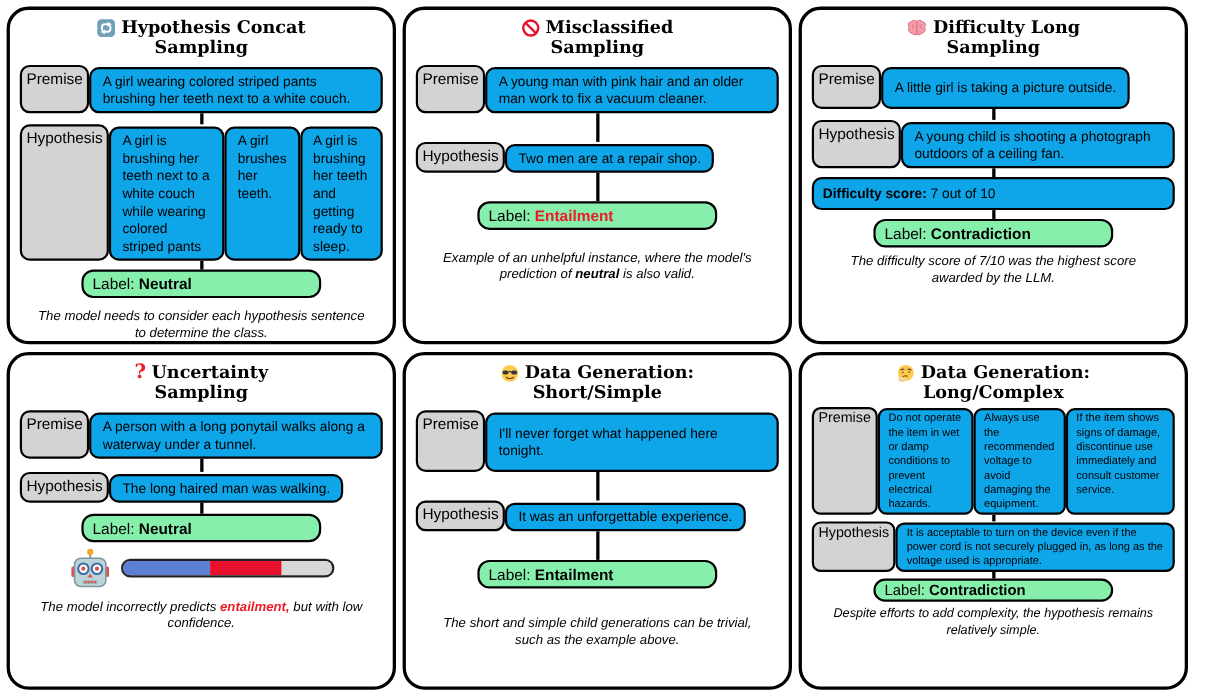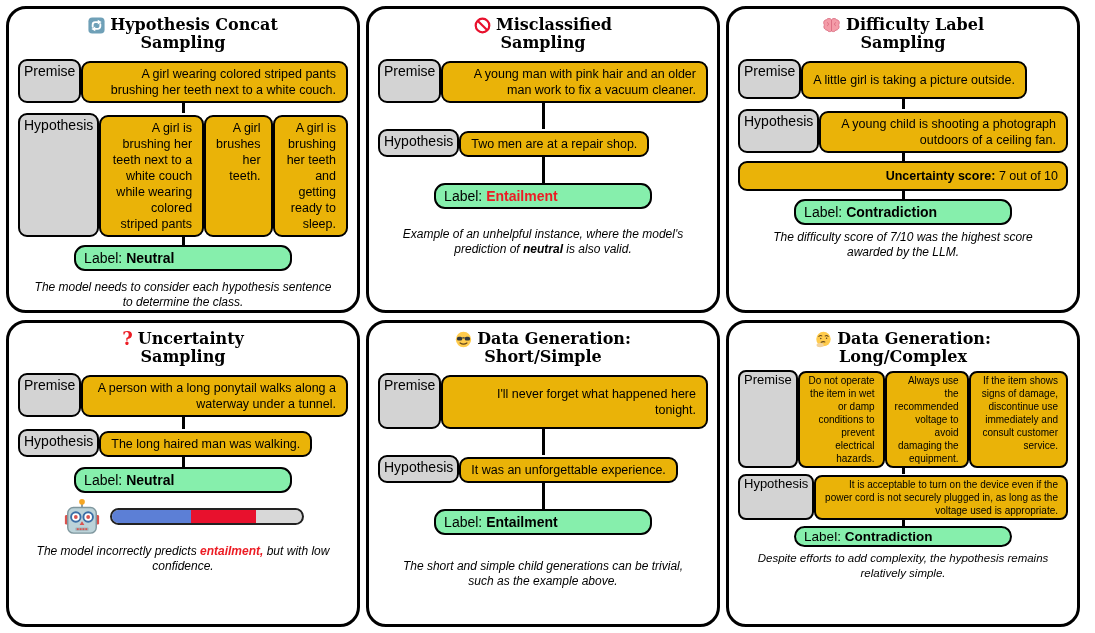--- a/index.html
+++ b/index.html
@@ -9,21 +9,21 @@
   .panel{border:3px solid #000;border-radius:20px;background:#fff;
     box-sizing:border-box;padding:5px 9px 4px;display:flex;flex-direction:column;align-items:center;overflow:hidden;}
   .title{font-family:"DejaVu Serif",serif;font-weight:bold;font-size:16px;line-height:1.15;
     text-align:center;margin:2px 0 6px;}
   .tline1{display:flex;align-items:center;justify-content:center;gap:5px;}
   .icon{display:inline-flex;align-items:center;}
   .stack{width:100%;display:flex;flex-direction:row;align-items:stretch;}
   .stack>*+*{margin-top:2px;}
   .hdr{background:#d3d3d3;border:2px solid #000;border-radius:9px;text-align:center;
     font-size:14px;padding:2px 4px;}
-  .txt{background:#eab308;border:2px solid #000;border-radius:9px;text-align:right;
+  .txt{background:#0ea5e9;border:2px solid #000;border-radius:9px;text-align:left;
     font-size:12.5px;line-height:1.28;padding:3px 10px;}
   .pad-tall{padding-top:9px;padding-bottom:9px;}
   .conn{width:3px;background:#000;flex:0 0 auto;}
   .h8{height:8px;} .h10{height:10px;} .h12{height:12px;} .h26{height:26px;}
   .label-pill{background:#86efac;border:2.5px solid #000;border-radius:11px;
     width:66%;box-sizing:border-box;text-align:left;font-size:14px;padding:3px 8px;}
   .note{font-style:italic;font-size:12px;line-height:1.3;text-align:center;margin-top:9px;max-width:92%;}
   .red{color:#ec1c24;}
   b{font-weight:bold;}
   
@@ -113,35 +113,35 @@
 
   <div class="panel p3">
     <div class="title">
       <span class="tline1">
         <span class="icon">
           <svg width="19" height="16" viewBox="0 0 22 18">
               <path d="M3 9 C1 7 2 3 5 3 C6 1 10 1 11 3 C12 1 16 1 17 3 C20 3 21 7 19 9 C21 11 19 15 16 15 C15 17 12 17 11 16 C10 17 7 17 6 15 C3 15 1 11 3 9 Z" fill="#f49ca8" stroke="#d96a7e" stroke-width="1"></path>
               <path d="M11 3 V16 M6 6 C8 7 8 9 6 10 M16 6 C14 7 14 9 16 10" stroke="#d96a7e" stroke-width="1" fill="none"></path>
             </svg>
         </span>
-        <span>Difficulty Label</span>
+        <span>Difficulty Long</span>
       </span>
       <span>Sampling</span>
     </div>
     <div class="stack">
       <div class="hdr">Premise</div>
       <div class="txt pad-tall">A little girl is taking a picture outside.</div>
     </div>
     <div class="conn h10"></div>
     <div class="stack">
       <div class="hdr">Hypothesis</div>
       <div class="txt">A young child is shooting a photograph outdoors of a ceiling fan.</div>
     </div>
     <div class="conn h8"></div>
-    <div class="txt" style="width:100%;box-sizing:border-box;padding:5px 8px;"><b>Uncertainty score:</b><span> 7 out of 10</span></div>
+    <div class="txt" style="width:100%;box-sizing:border-box;padding:5px 8px;"><b>Difficulty score:</b><span> 7 out of 10</span></div>
     <div class="conn h8"></div>
     <div class="label-pill"><span>Label: </span><b>Contradiction</b></div>
     <div class="note"><span>The difficulty score of 7/10 was the highest score awarded by the LLM.</span><b><i></i></b><span></span></div>
   </div>
 
   <div class="panel p4">
     <div class="title">
       <span class="tline1">
         <span class="qmark">?</span>
         <span>Uncertainty</span>

